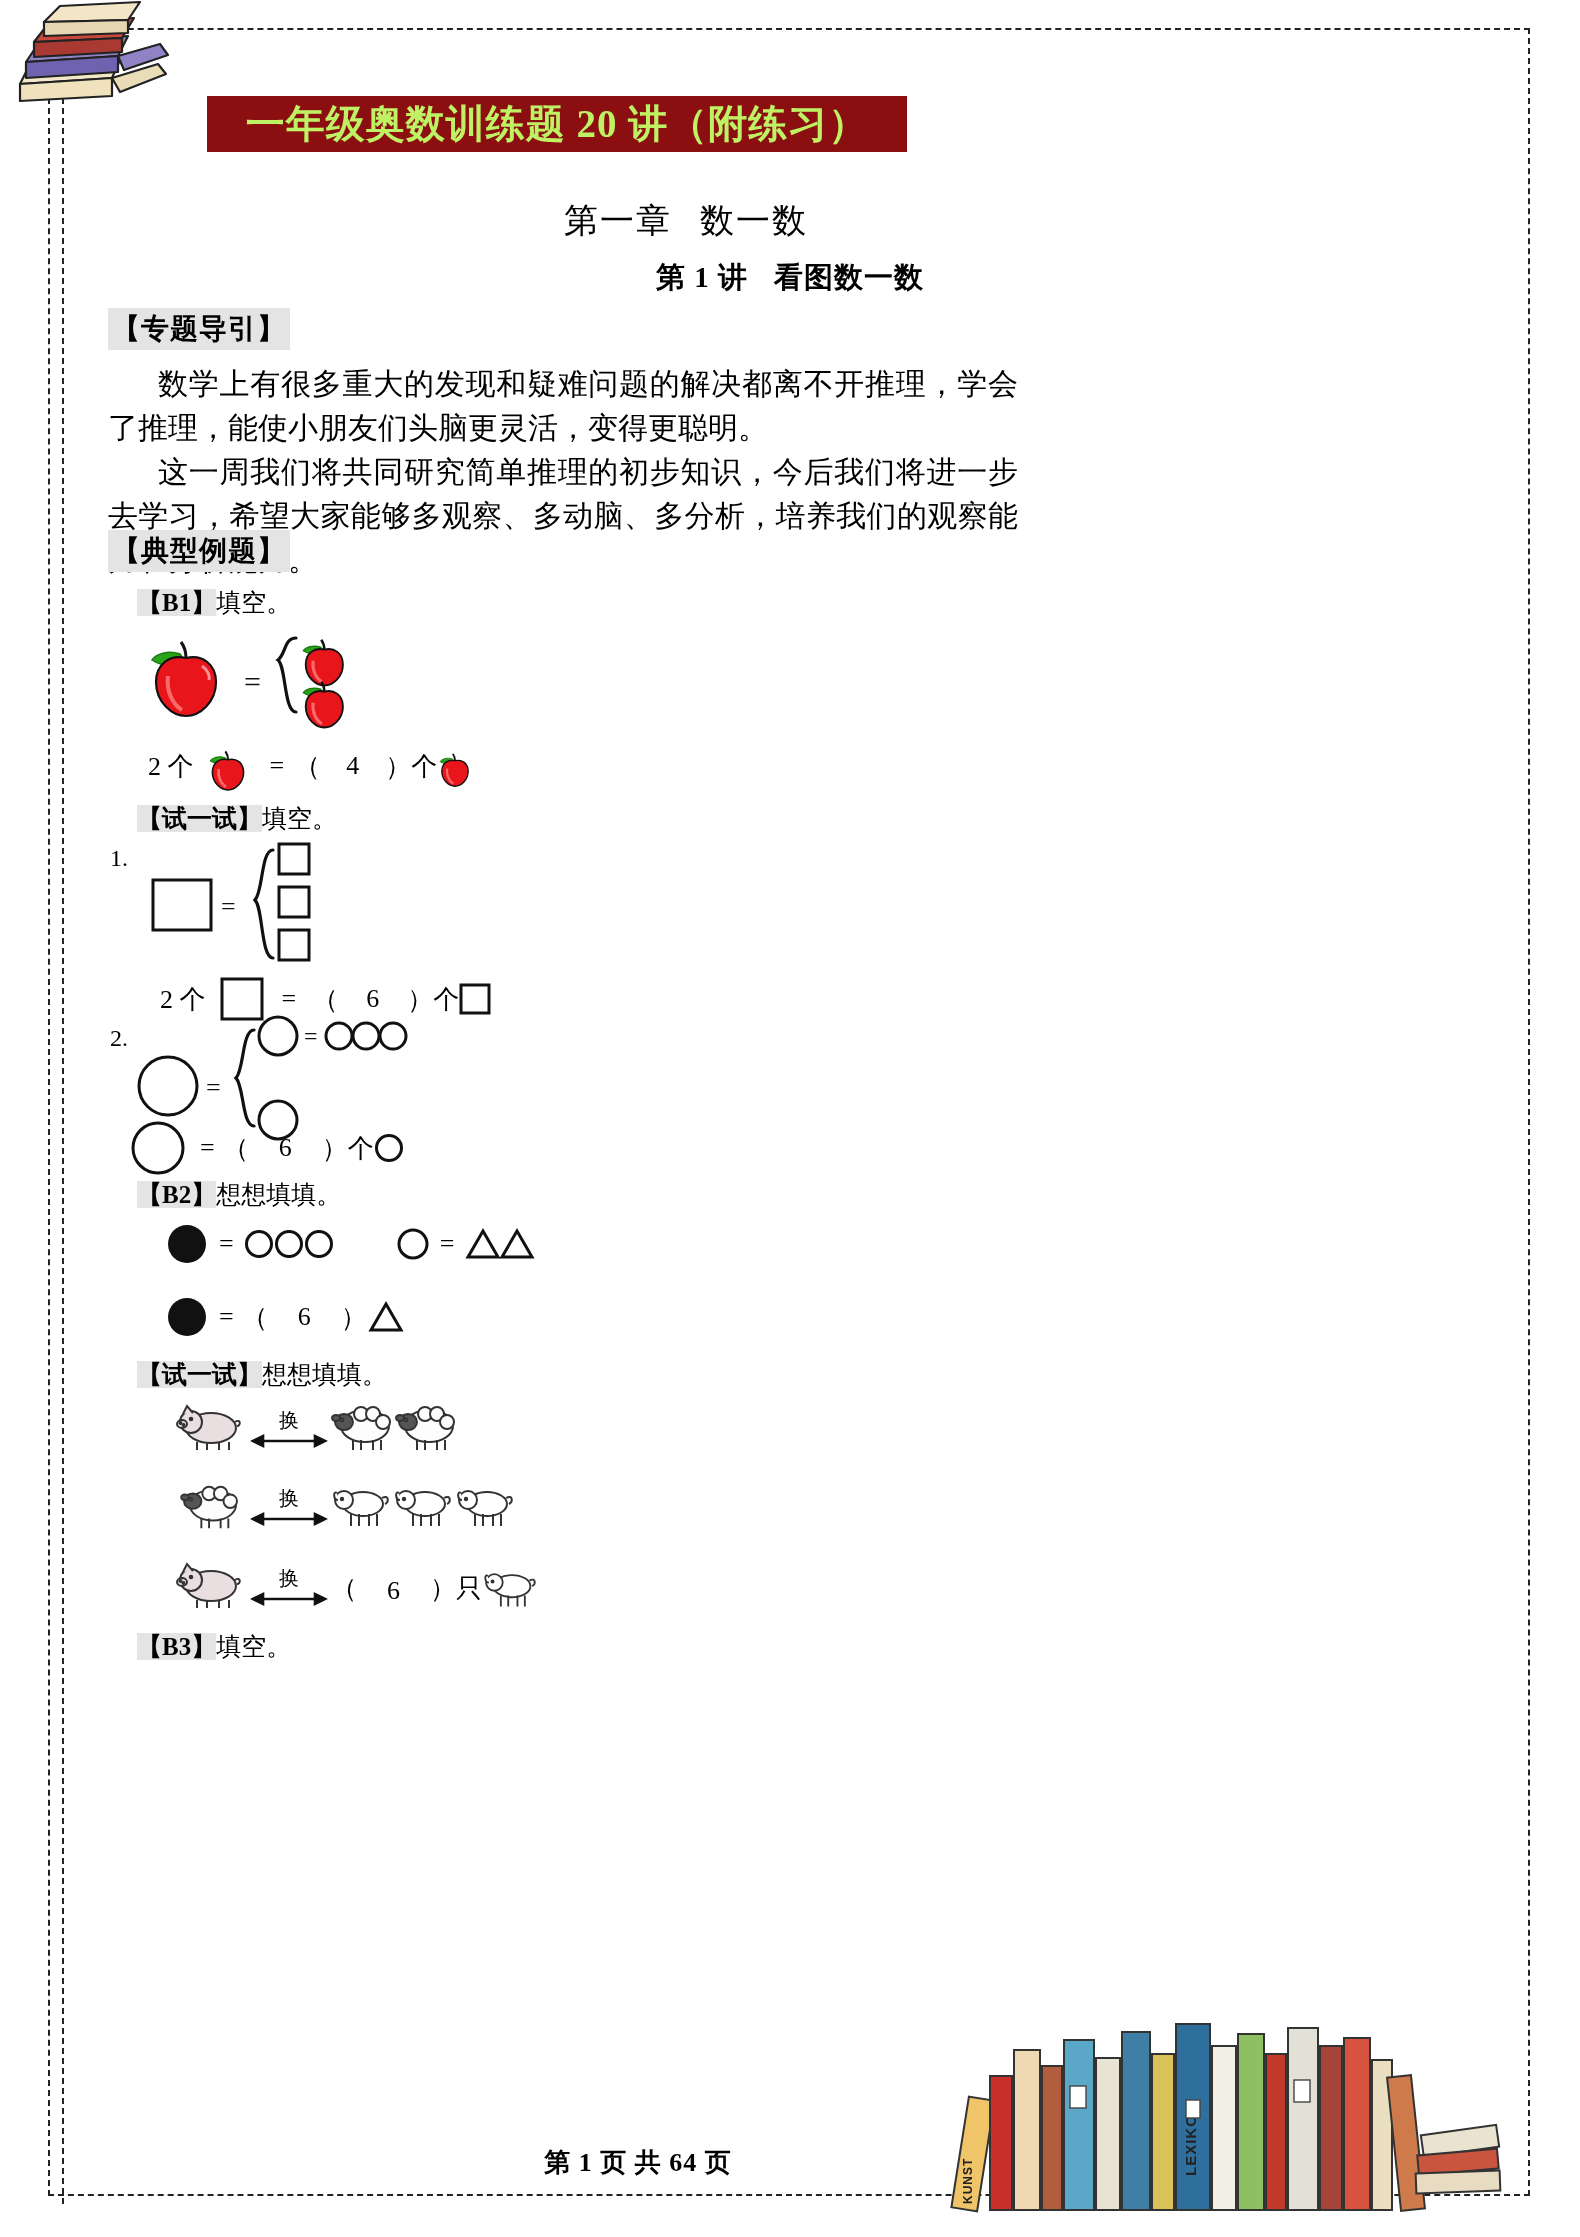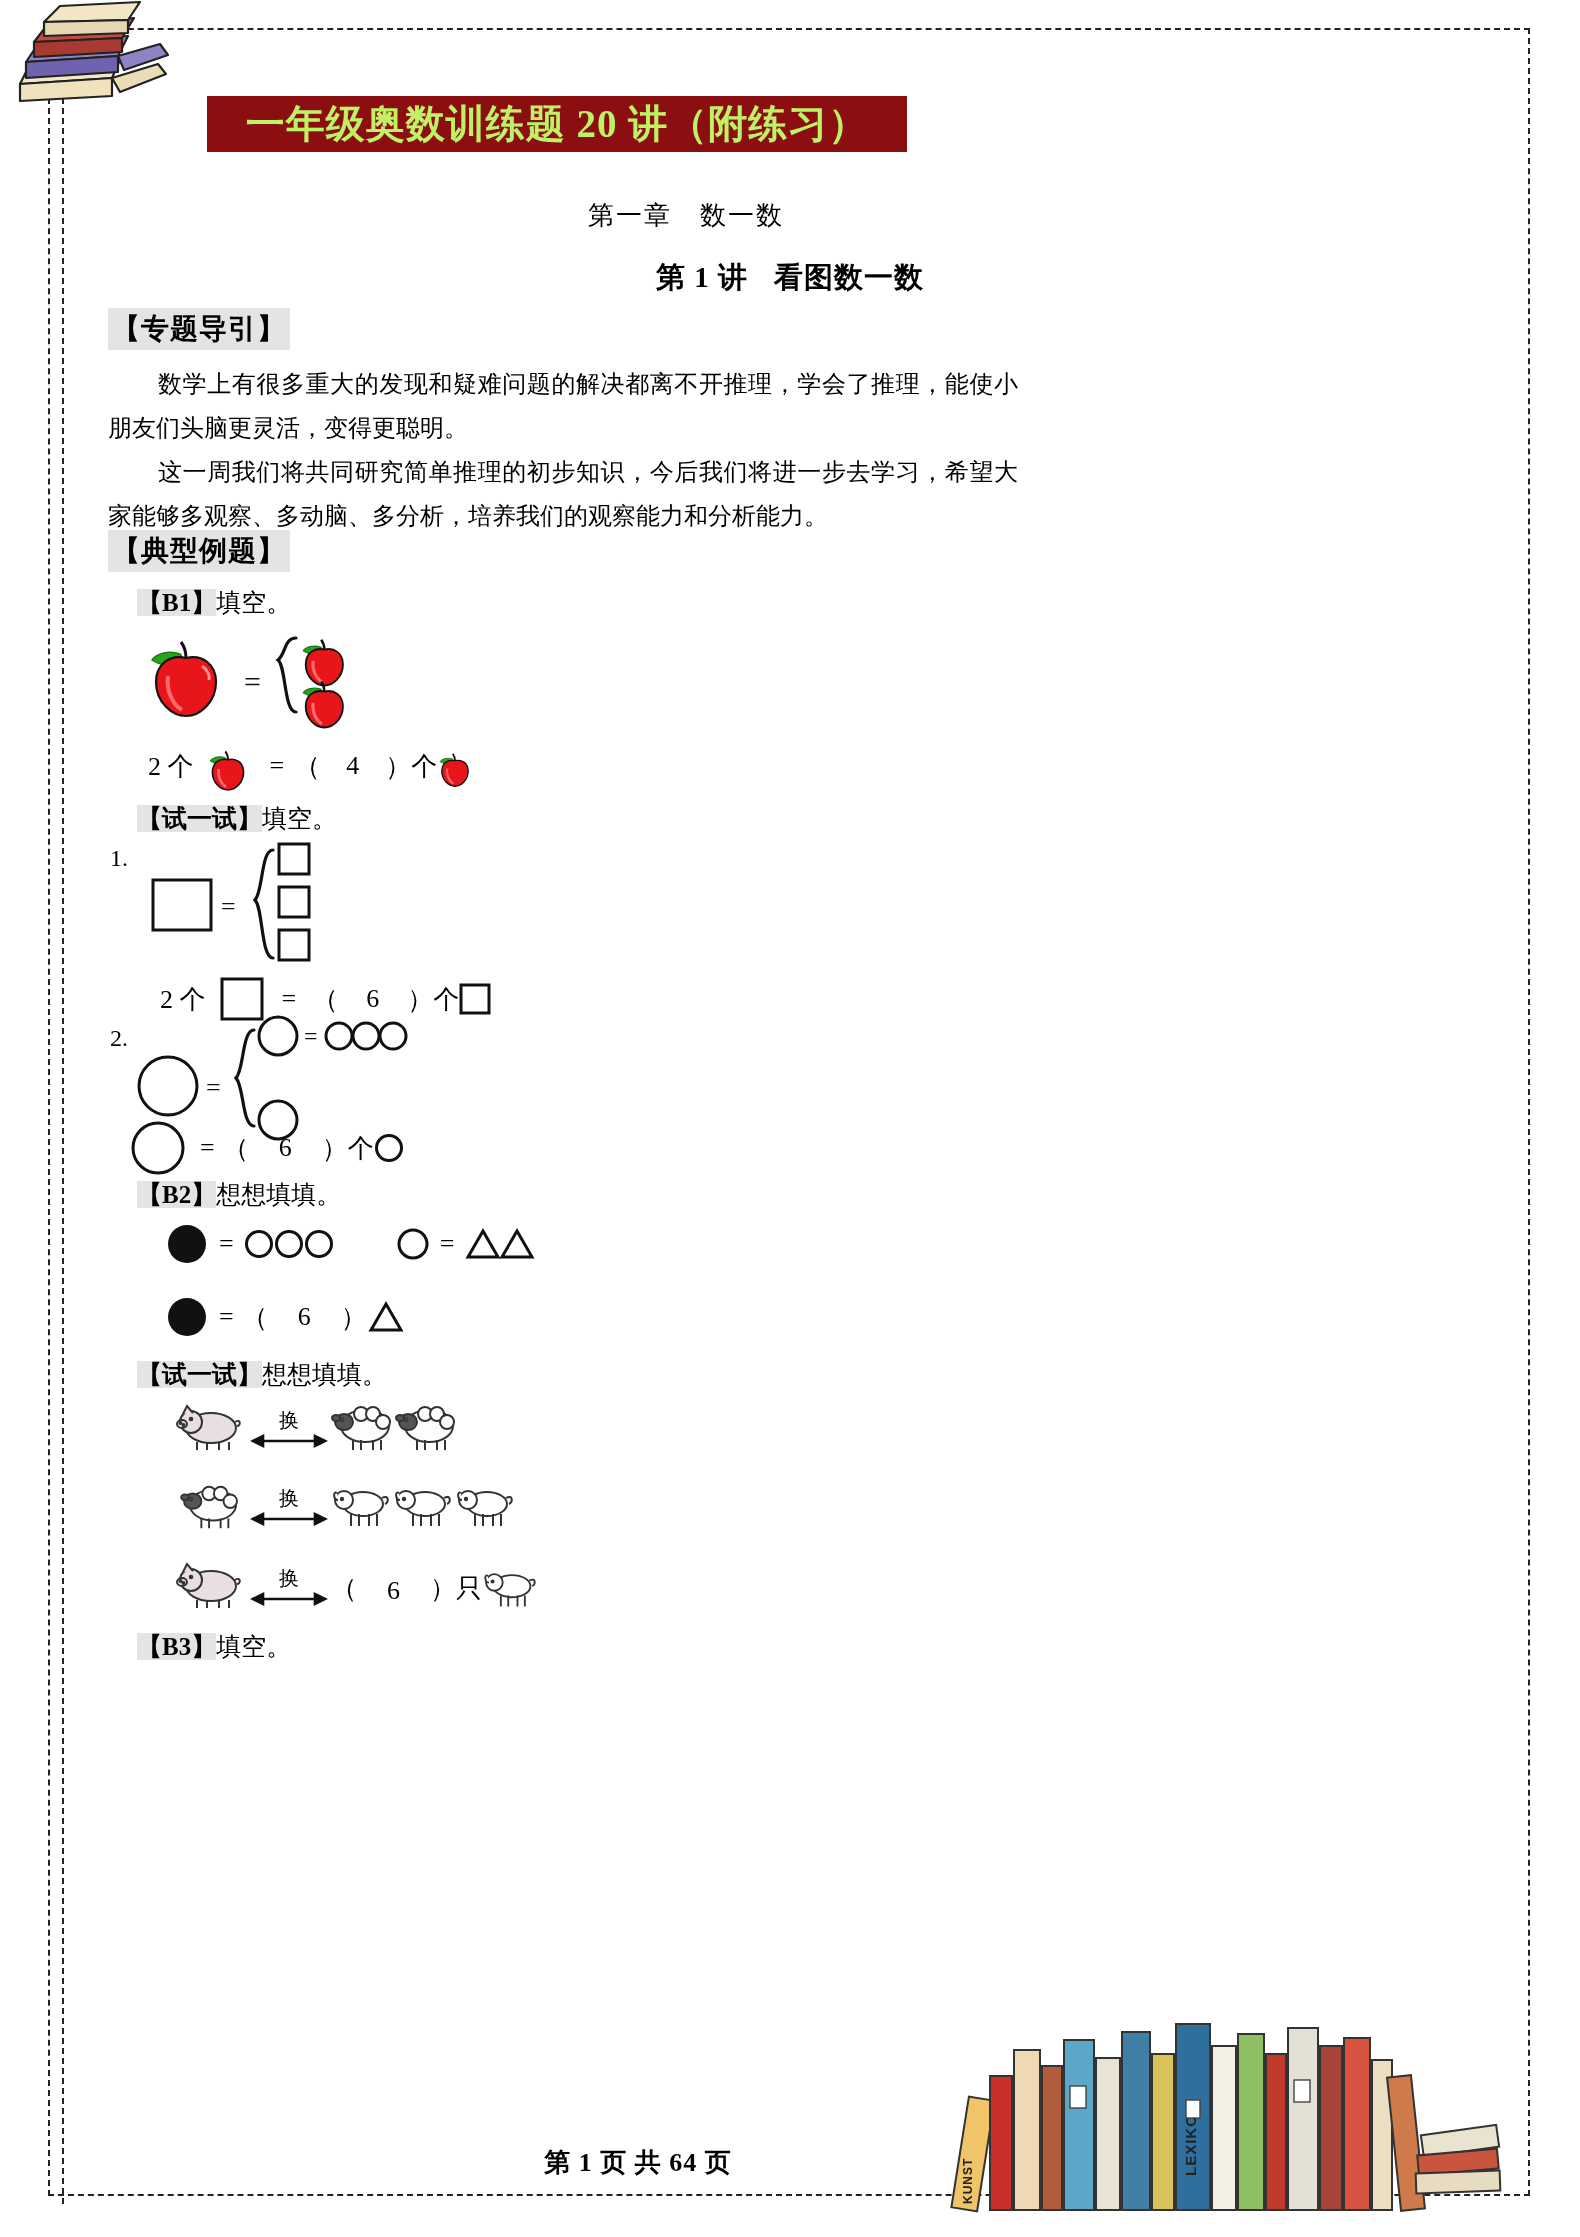--- a/index.html
+++ b/index.html
@@ -35,40 +35,40 @@
   .title-bar span{
     color:#bef264;
     font-size:39px;
     font-weight:bold;
     letter-spacing:1px;
     font-family:"Liberation Serif","DejaVu Serif",serif;
     white-space:nowrap;
   }
   .chapter{
     position:absolute;left:0;top:198px;width:1372px;
-    text-align:center;font-size:26px;letter-spacing:2px;
+    text-align:center;font-size:34px;letter-spacing:2px;
   }
   .chapter .gap{display:inline-block;width:28px;}
   .lecture{
     position:absolute;left:0;top:258px;width:1580px;
     text-align:center;font-size:29px;font-weight:bold;letter-spacing:1px;
   }
   .lecture .gap{display:inline-block;width:26px;}
   
   .sec-head{
     position:absolute;
     font-size:28px;font-weight:bold;
     background:#e4e4e4;
     padding:2px 4px;
     letter-spacing:1px;
   }
   
   .para{
     position:absolute;
-    font-size:24px;
+    font-size:30px;
     line-height:44px;
     letter-spacing:0px;
     text-align:justify;
   }
   .tag{
     background:#e4e4e4;
     font-weight:bold;
   }
   .lbl{position:absolute;font-size:25px;padding-left:27px;}
   .num{position:absolute;font-size:24px;}

